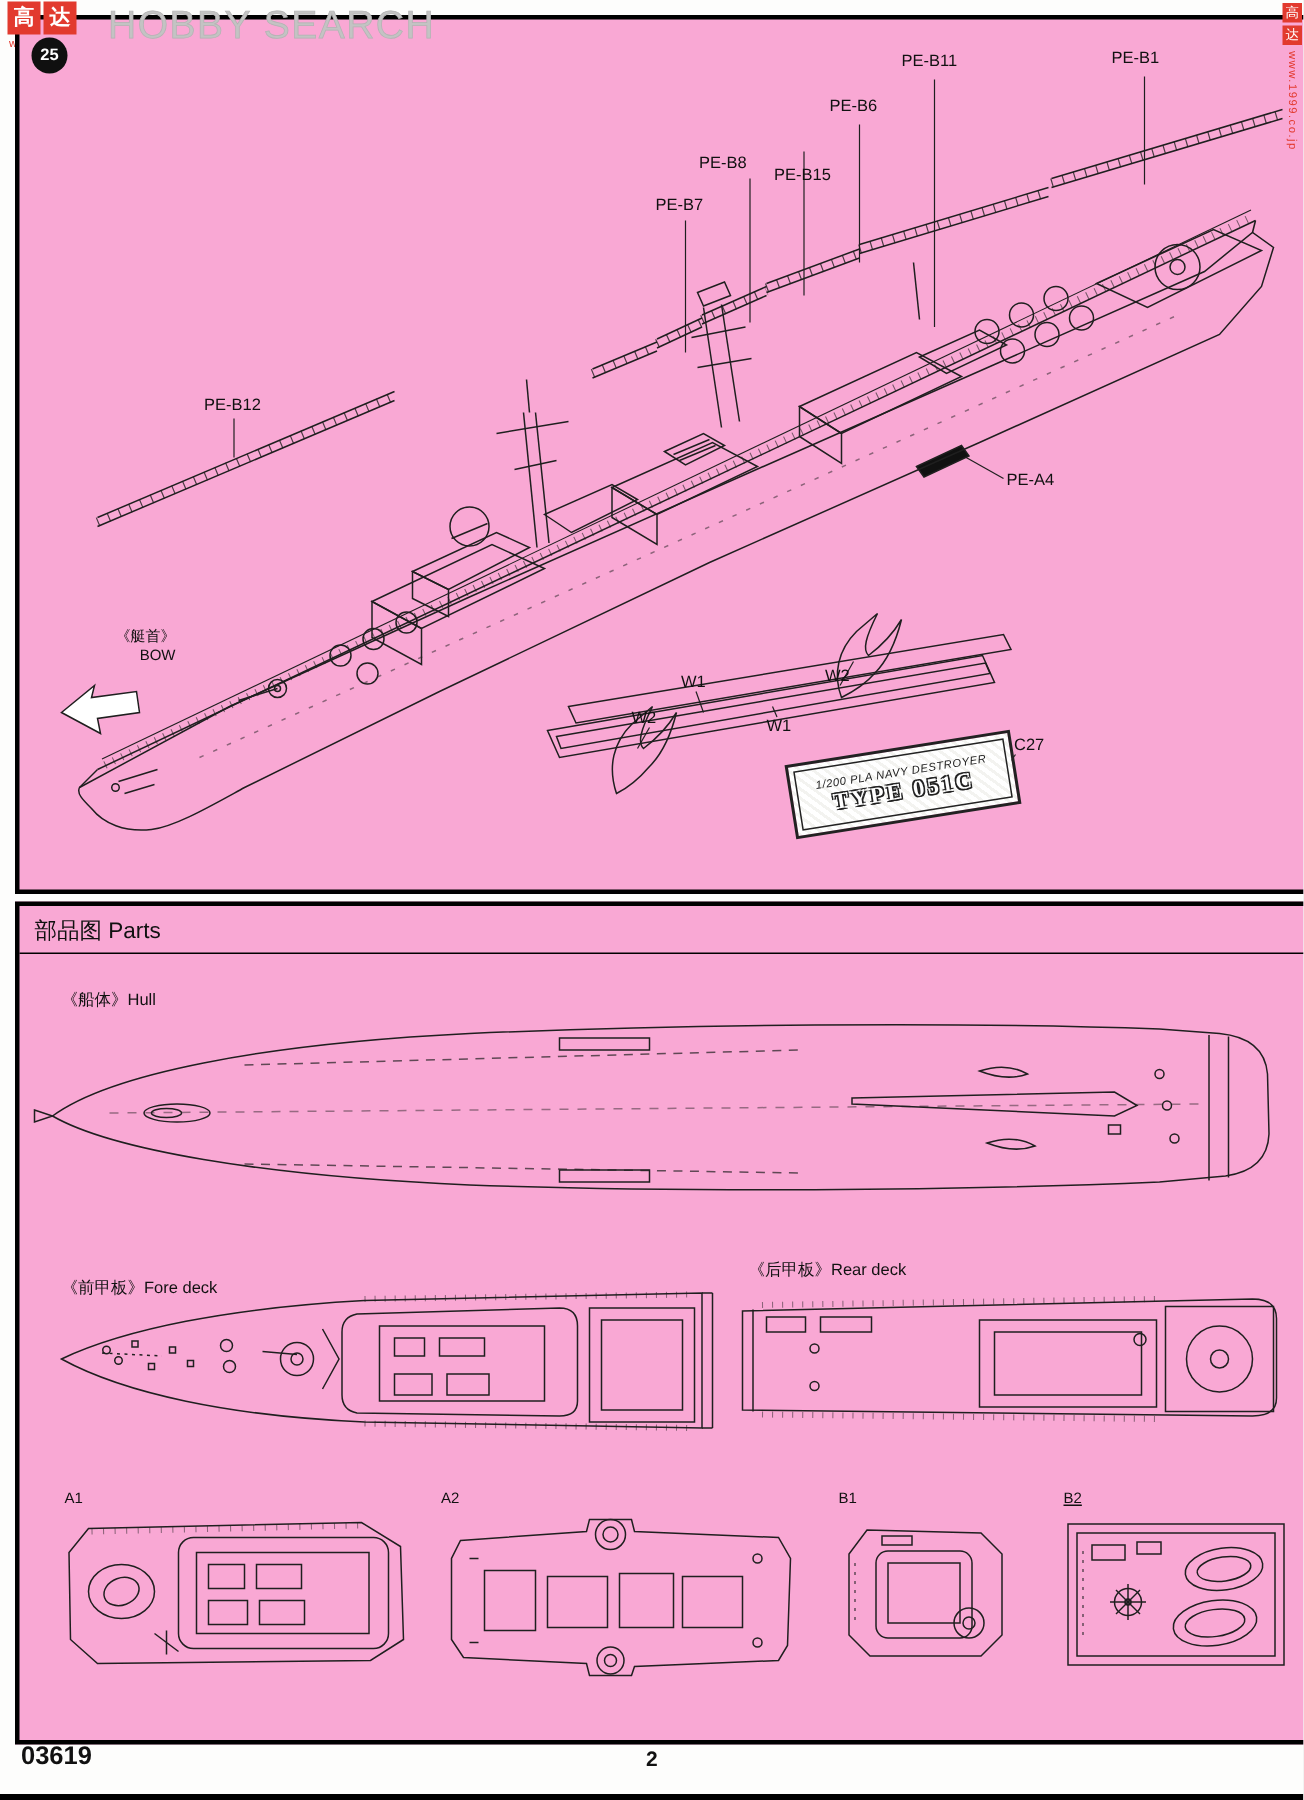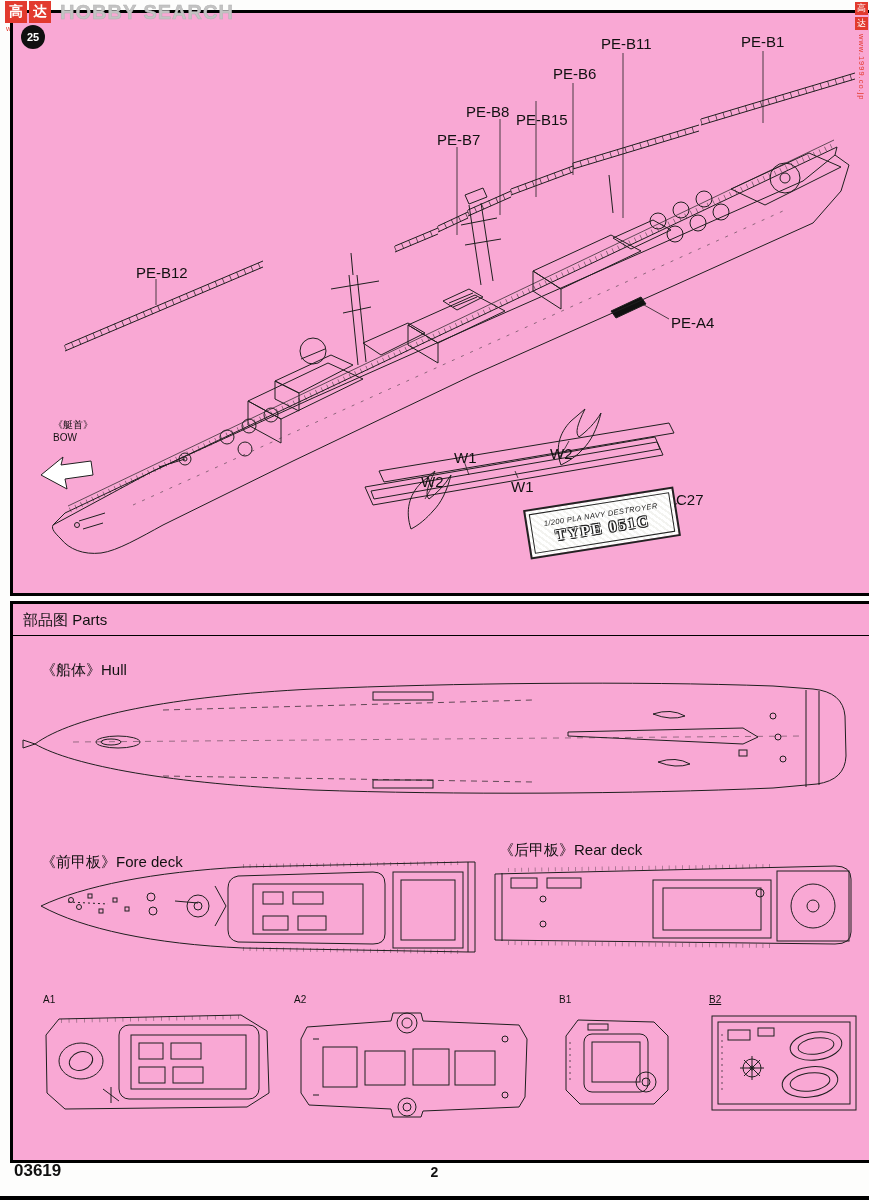--- a/index.html
+++ b/index.html
@@ -1,47 +1,47 @@
 <!DOCTYPE html>
 <html><head>
 <meta charset="utf-8">
 <style>
   html,body{margin:0;padding:0;background:#e9e9e9;}
   .page{position:relative;width:869px;height:1200px;background:#fdfdfc;overflow:hidden;
         font-family:"Liberation Sans",sans-serif;color:#111;}
   .frame{position:absolute;border:3px solid #000000;background:#f9a8d4;padding-left:36px;}
-  .lbl{position:absolute;font-size:15px;color:#111;white-space:nowrap;line-height:1.15;}
+  .lbl{position:absolute;font-size:11px;color:#111;white-space:nowrap;line-height:1.15;}
   .lbl-lg{font-size:10px;}
   .hdr{position:absolute;left:10px;top:7px;font-size:15px;color:#111;}
   .hdr-rule{position:absolute;left:0;top:31px;width:100%;border-top:1px solid #000;}
   .badge{position:absolute;left:8px;top:12px;width:24px;height:24px;border-radius:50%;
          background:#101010;color:#fff;font-size:11px;font-weight:bold;
          display:flex;align-items:center;justify-content:center;}
   .art{position:absolute;left:0;top:0;stroke:#1f1f1f;fill:none;stroke-width:1;}
   
   .wm-tl{position:absolute;left:5px;top:1px;display:flex;align-items:flex-start;gap:2px;z-index:5;}
   .wm-sq{width:22px;height:22px;background:#e23a2e;color:#fff;font-size:14px;font-weight:bold;
          display:flex;align-items:center;justify-content:center;}
-  .wm-en{font-size:20px;font-weight:bold;color:#c3c3c3;letter-spacing:1px;margin-left:7px;
+  .wm-en{font-size:26px;font-weight:normal;color:#c3c3c3;letter-spacing:1px;margin-left:19px;
          -webkit-text-stroke:0.5px #b3b3b3;}
   .wm-url{position:absolute;left:6px;top:24px;font-size:7.5px;color:#e23a2e;letter-spacing:.5px;}
   .wm-side{position:absolute;right:0;top:2px;width:15px;display:flex;flex-direction:column;
            align-items:center;gap:2px;z-index:5;}
   .wm-sq-sm{width:13px;height:13px;background:#e23a2e;color:#fff;font-size:9px;
             display:flex;align-items:center;justify-content:center;}
   .wm-vtext{writing-mode:vertical-rl;font-size:7.5px;color:#e23a2e;letter-spacing:1px;margin-top:2px;}
   
   .plate{position:absolute;left:513px;top:485px;width:148px;height:46px;transform:rotate(-9deg);
          border:2px solid #222;outline:1px solid #222;outline-offset:-6px;
          background:repeating-linear-gradient(45deg,#f3f3f0 0 2px,#ffffff 2px 5px);
          display:flex;flex-direction:column;align-items:center;justify-content:center;gap:1px;}
   .plate-l1{font-size:7.5px;letter-spacing:.4px;color:#222;font-style:italic;}
   .plate-l2{font-family:"Liberation Serif",serif;font-weight:800;font-size:15px;letter-spacing:2px;
             color:#fff;text-shadow:-1px -1px 0 #222,1px -1px 0 #222,-1px 1px 0 #222,1px 1px 0 #222,0 1px 0 #222;}
-  .bow-lbl{position:absolute;left:40px;top:406px;width:64px;text-align:left;font-size:10px;line-height:1.25;}
+  .bow-lbl{position:absolute;left:40px;top:406px;width:64px;text-align:right;font-size:10px;line-height:1.25;}
   .footer-kit{position:absolute;left:14px;top:1161px;font-size:17px;font-weight:bold;}
   .footer-page{position:absolute;left:0;top:1164px;width:100%;text-align:center;font-size:14px;font-weight:bold;}
   .bottom-bar{position:absolute;left:0;top:1196px;width:100%;height:4px;background:#000;}
 </style>
 </head>
 <body>
 
 <div class="page">
 
   <div class="wm-tl">

